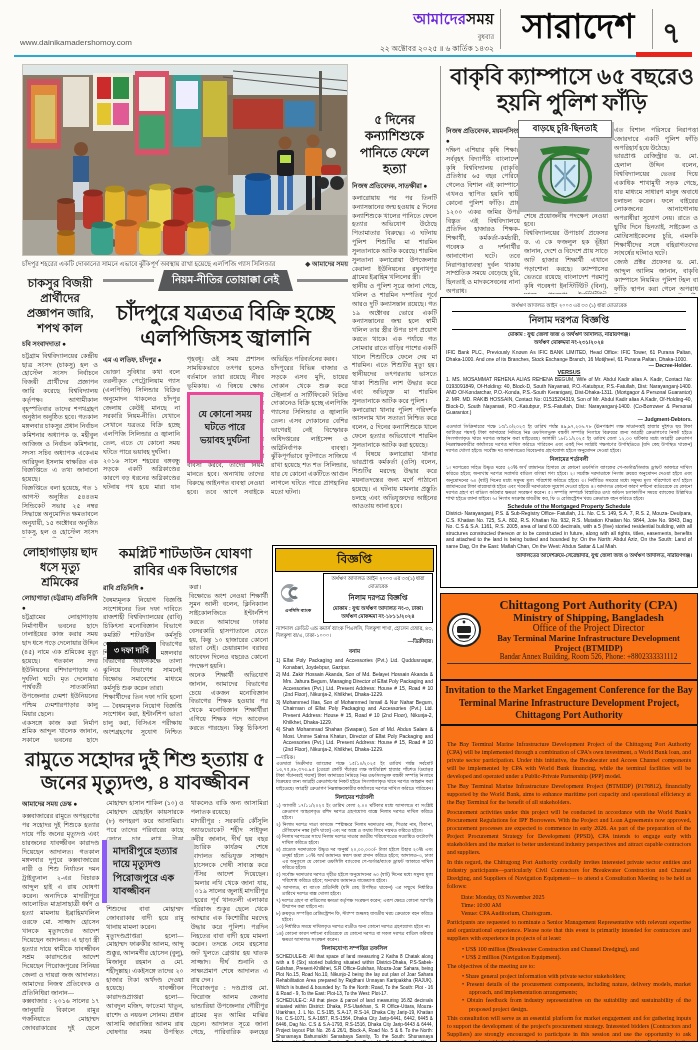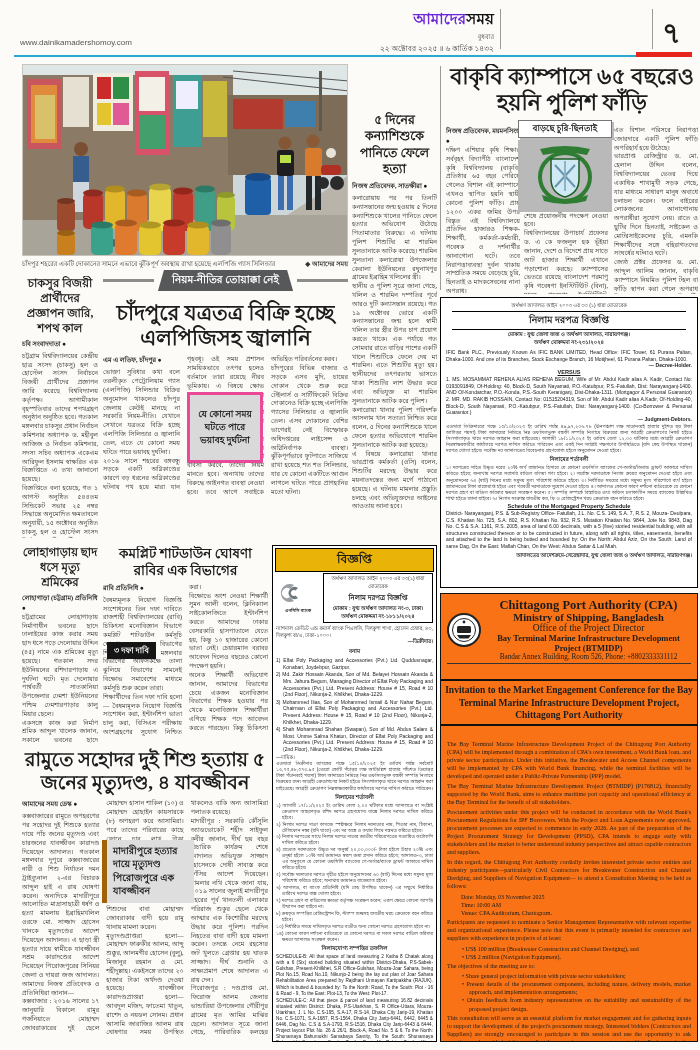--- a/index.html
+++ b/index.html
@@ -35,21 +35,21 @@
   .caption-row{display:flex;justify-content:space-between;font-size:6.5px;color:#333}
 
   
   .kicker-wrap{display:flex;align-items:center;gap:4px}
   .kicker-line{flex:1;height:3px;background:#8c8c8c}
   .kicker{background:#57585a;color:#fff;font-weight:bold;font-size:10.5px;padding:2px 14px;
           clip-path:polygon(6px 0,calc(100% - 6px) 0,100% 100%,0 100%)}
 
   .quote-box{background:#d9d9d9;border:3px solid #ec4899;font-weight:bold;font-size:9px;
              text-align:center;line-height:1.45;padding:13px 4px}
-  .quote-box2{background:#dedede;border-left:5px solid #a16207;font-weight:bold;font-size:9.5px;
+  .quote-box2{background:#dedede;border-left:5px solid #8b5cf6;font-weight:bold;font-size:9.5px;
              line-height:1.4;padding:5px 6px;text-align:left}
   .badge{background:#151515;color:#fff;font-weight:bold;font-size:8px;padding:2px 7px;display:inline-block}
 
   
   .notice{border:1.5px solid #000;background:#fff;font-family:"Liberation Sans",sans-serif}
   .n-law{font-size:5px;text-align:center}
   .n-title{font-size:9.5px;font-weight:bold;text-align:center;border-top:1px solid #000;border-bottom:1px solid #000;padding:1px 0;margin:1px 6px}
   .n-court{font-size:5.3px;text-align:center;font-weight:bold}
   .n-par{font-size:5px;line-height:1.32;text-align:justify}
   .n-par2{font-size:4.7px;line-height:1.3;text-align:justify}
@@ -82,20 +82,21 @@
 
   <div class="abs url" style="left:20px;top:38px">www.dainikamadershomoy.com</div>
 
   <div class="abs" style="left:372px;top:7px;width:122px;text-align:right">
     <div class="brand"><span class="brand-red">আমাদের</span><span class="brand-blk">সময়</span></div>
     <div class="day">বুধবার</div>
     <div class="dateline">২২ অক্টোবর ২০২৫ ॥ ৬ কার্তিক ১৪৩২</div>
   </div>
 
   <div class="abs vline" style="left:500px;top:9px;height:40px"></div>
+  <div class="abs section-title" style="left:508px;top:10px;width:140px;text-align:center">সারাদেশ</div>
   <div class="abs vline" style="left:652px;top:9px;height:40px"></div>
   <div class="abs pageno" style="left:662px;top:10px">৭</div>
   <div class="hrule"></div>
   <div class="hrule-red"></div>
 
   <div class="abs" style="left:22px;top:64px;width:326px;height:192px;overflow:hidden;border:1px solid #c9c4ba">
     <svg width="326" height="192" viewBox="0 0 326 192">
       <rect x="0" y="0" width="326" height="192" fill="#cdd6d8"></rect>
       <rect x="0" y="0" width="326" height="70" fill="#dfe6e6"></rect>
 

